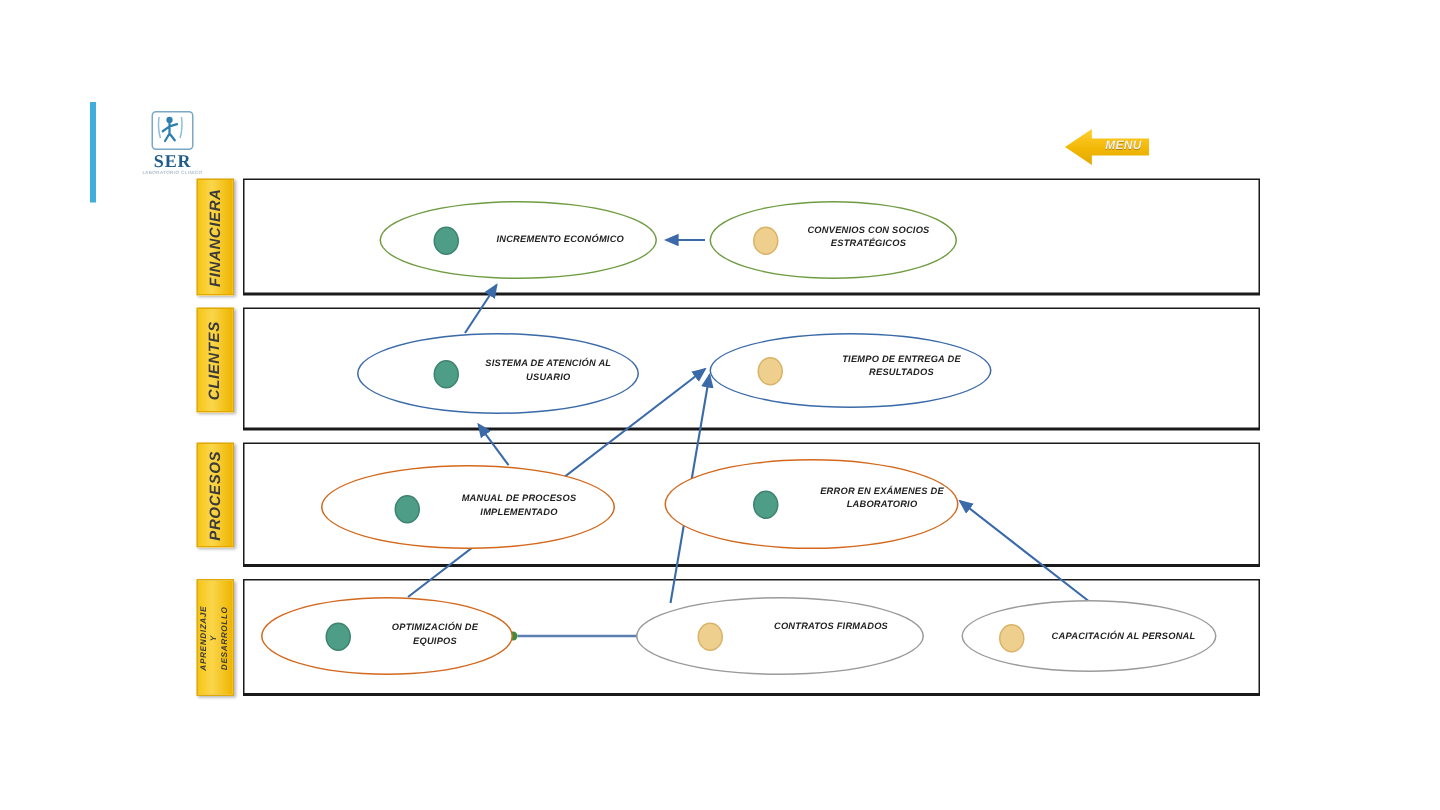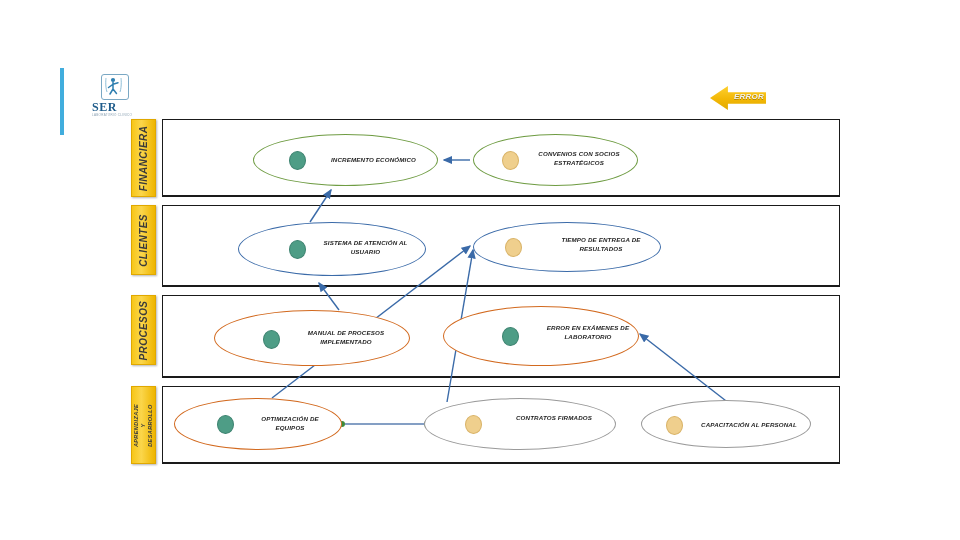--- a/index.html
+++ b/index.html
@@ -25,21 +25,21 @@
     background: #41addd;
   }
 
   
   #logo {
     position: absolute;
     left: 92px;
     top: 74px;
     width: 46px;
     height: 44px;
-    text-align: left;
+    text-align: center;
   }
   #logo .logo-mark {
     width: 26px;
     height: 24px;
     margin: 0 auto;
     border: 1px solid #7aa8c4;
     border-radius: 3px;
     position: relative;
     background: #ffffff;
   }
@@ -233,21 +233,21 @@
       <path d="M4 3 C4 3 3 11 5 17" stroke="#8fbfd8" stroke-width="1" fill="none"></path>
       <path d="M19 3 C19 3 20 11 18 17" stroke="#8fbfd8" stroke-width="1" fill="none"></path>
     </svg>
   </div>
   <div class="logo-word">SER</div>
   <div class="logo-sub">LABORATORIO CLINICO</div>
 </div>
 
 <div id="menu-button">
   <div class="arrow-shape"></div>
-  <div class="menu-label">ERROR</div>
+  <div class="menu-label">MENU</div>
 </div>
 
 <div class="persp-row" id="row-financiera"></div>
 <div class="persp-row" id="row-clientes"></div>
 <div class="persp-row" id="row-procesos"></div>
 <div class="persp-row" id="row-aprendizaje"></div>
 
 <div class="persp-tab" id="tab-financiera">
   <span>FINANCIERA</span>
 </div>

